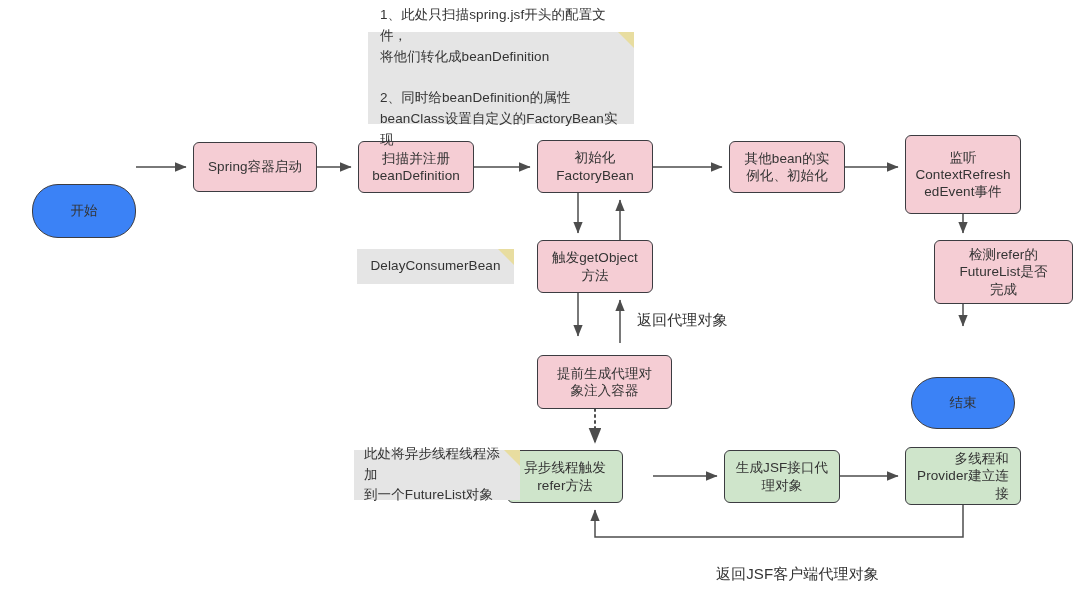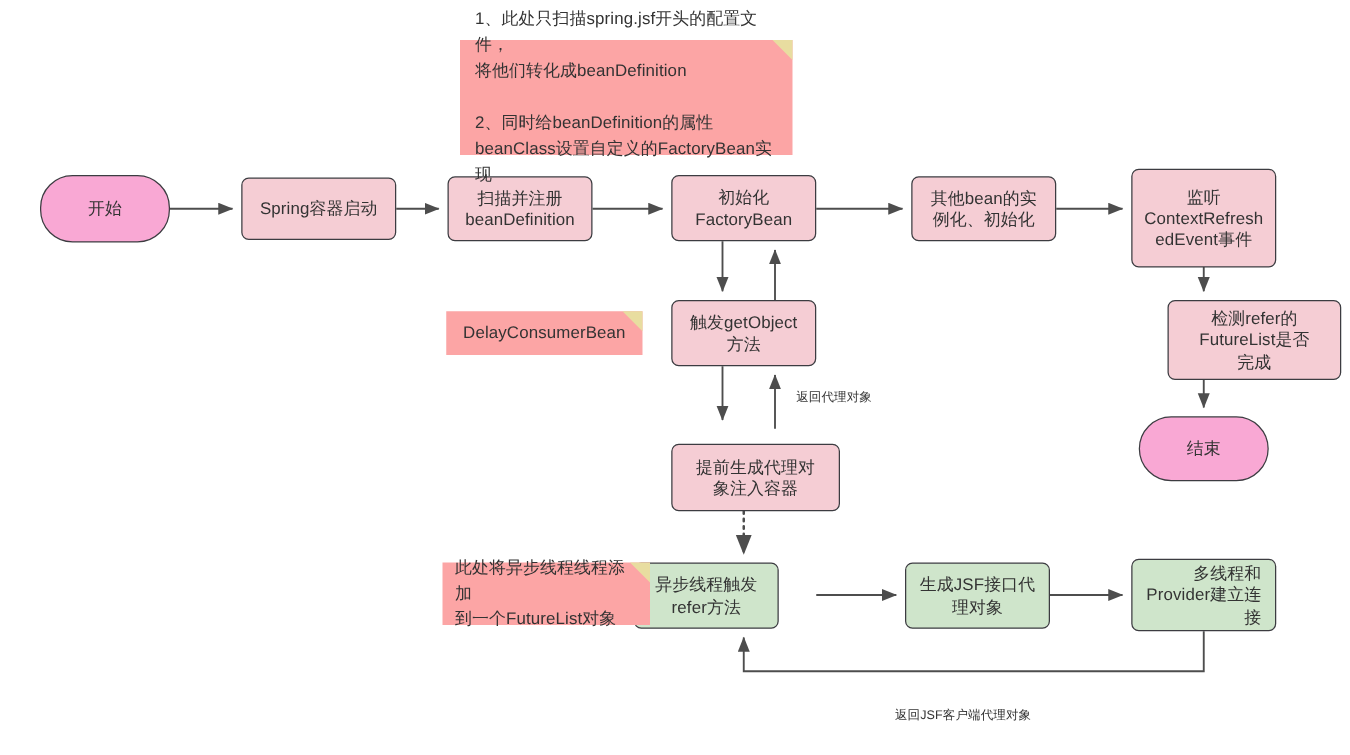--- a/index.html
+++ b/index.html
@@ -17,43 +17,44 @@
     text-align:center;line-height:1.28;
     font-size:13.5px;
     border:1.4px solid #3d3d42;
     border-radius:6px;
     white-space:pre-line;
     letter-spacing:0.1px;
   }
   .node.pink{background:#f5cdd4;border-color:#3c3c41;}
   .node.green{background:#cfe5cb;border-color:#3c3c41;}
   .node.terminator{
-    background:#f9a8d4;border-color:#3c3c41;
+    background:#3b82f6;border-color:#3c3c41;
     border-radius:26px;
+    margin-top:44px;
   }
   .note{
     position:absolute;box-sizing:border-box;
-    background:#fca5a5;
+    background:#e5e5e5;
     display:flex;align-items:center;
     font-size:13.5px;line-height:1.55;
     white-space:pre-line;
     color:#333333;
     letter-spacing:0.1px;
   }
   .note .fold{
     position:absolute;top:0;right:0;
     width:0;height:0;
     border-left:16px solid transparent;
     border-top:16px solid #e8dda0;
   }
   .note-left{padding-left:12px;padding-right:14px;}
   .note-center{justify-content:center;padding:0 10px;}
 
   .edge-label{
-    position:absolute;font-size:10px;color:#333333;
+    position:absolute;font-size:15px;color:#333333;
     white-space:nowrap;letter-spacing:0.1px;
   }
 </style>
 </head>
 <body>
 
 <div id="canvas">
 
   <svg class="edges" viewBox="0 0 1080 604" xmlns="http://www.w3.org/2000/svg">
     <defs>

